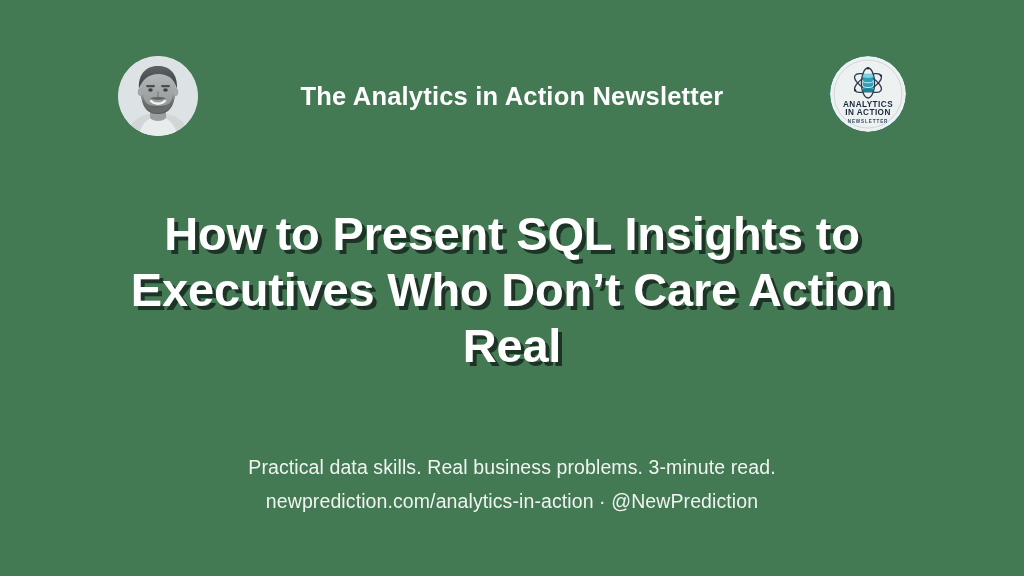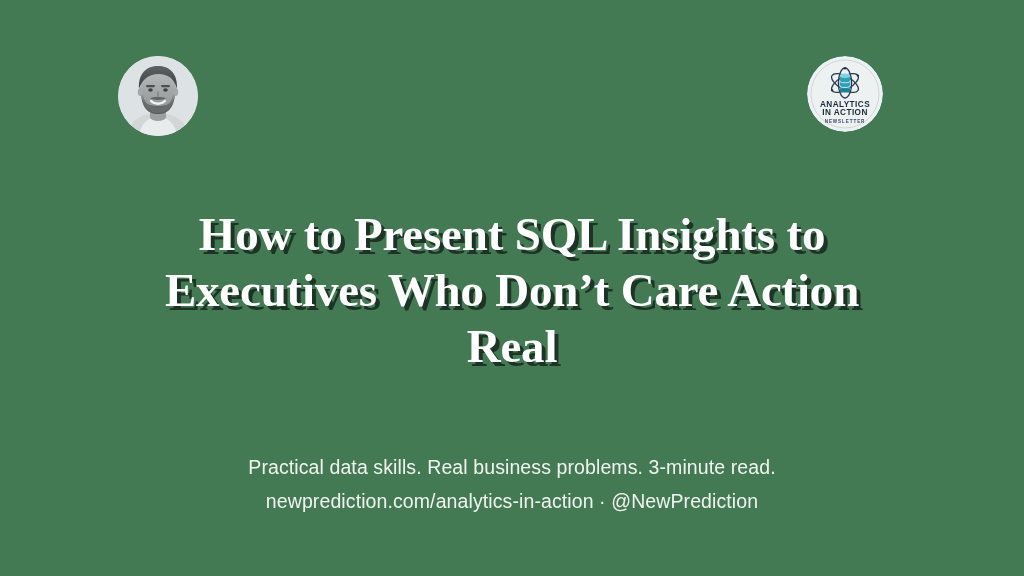--- a/index.html
+++ b/index.html
@@ -56,21 +56,21 @@
     font-size: 25.5px;
     font-weight: bold;
     letter-spacing: 0.2px;
     line-height: 1.1;
     white-space: nowrap;
     text-align: center;
   }
 
   #brand-logo {
     position: absolute;
-    left: 807px;
+    left: 830px;
     top: 0;
     width: 76px;
     height: 76px;
     border-radius: 50%;
     background: #0f766e;
     overflow: hidden;
   }
   #brand-logo svg { display: block; }
 
   
@@ -81,21 +81,21 @@
     width: 900px;
     text-align: center;
     color: #ffffff;
     font-size: 47px;
     font-weight: bold;
     line-height: 56px;
     letter-spacing: -0.2px;
     text-shadow: 4px 4px 0 #1d3326;
     font-stretch: condensed;
   }
-  #headline .hl-line { display: block; white-space: nowrap; font-family: Liberation Serif, serif; }
+  #headline .hl-line { display: block; white-space: nowrap; }
 
   
   #footer {
     position: absolute;
     left: 62px;
     top: 450px;
     width: 900px;
     text-align: center;
     color: #f0f4f1;
   }
@@ -160,20 +160,21 @@
           <path d="M33 45 C36.5 48.6 43.5 48.6 47 45" stroke="#f2f3f3" stroke-width="2.4" fill="none" stroke-linecap="round"></path>
 
           <path d="M32 42.5 C36 40.6 44 40.6 48 42.5 C44 44.4 36 44.4 32 42.5 Z" fill="#626766"></path>
 
           <ellipse cx="22.4" cy="36" rx="2.6" ry="4" fill="#a3a8a8"></ellipse>
           <ellipse cx="57.6" cy="36" rx="2.6" ry="4" fill="#a3a8a8"></ellipse>
         </g>
       </svg>
     </div>
 
+    <div id="newsletter-title">The Analytics in Action Newsletter</div>
 
     <div id="brand-logo">
       <svg width="76" height="76" viewBox="0 0 76 76">
         <circle cx="38" cy="38" r="38" fill="#eef1f2"></circle>
         <circle cx="38" cy="38" r="34" fill="none" stroke="#cfd6d8" stroke-width="1"></circle>
         <g transform="translate(38,27)">
 
           <g fill="none" stroke="#18283c" stroke-width="1.3" opacity="0.92">
             <ellipse rx="15" ry="6.6" transform="rotate(30)"></ellipse>
             <ellipse rx="15" ry="6.6" transform="rotate(90)"></ellipse>

